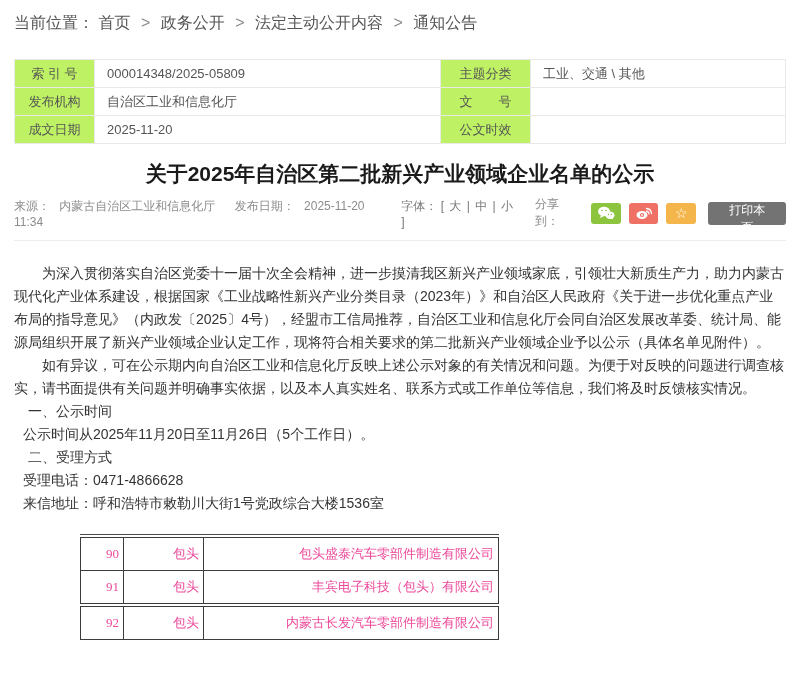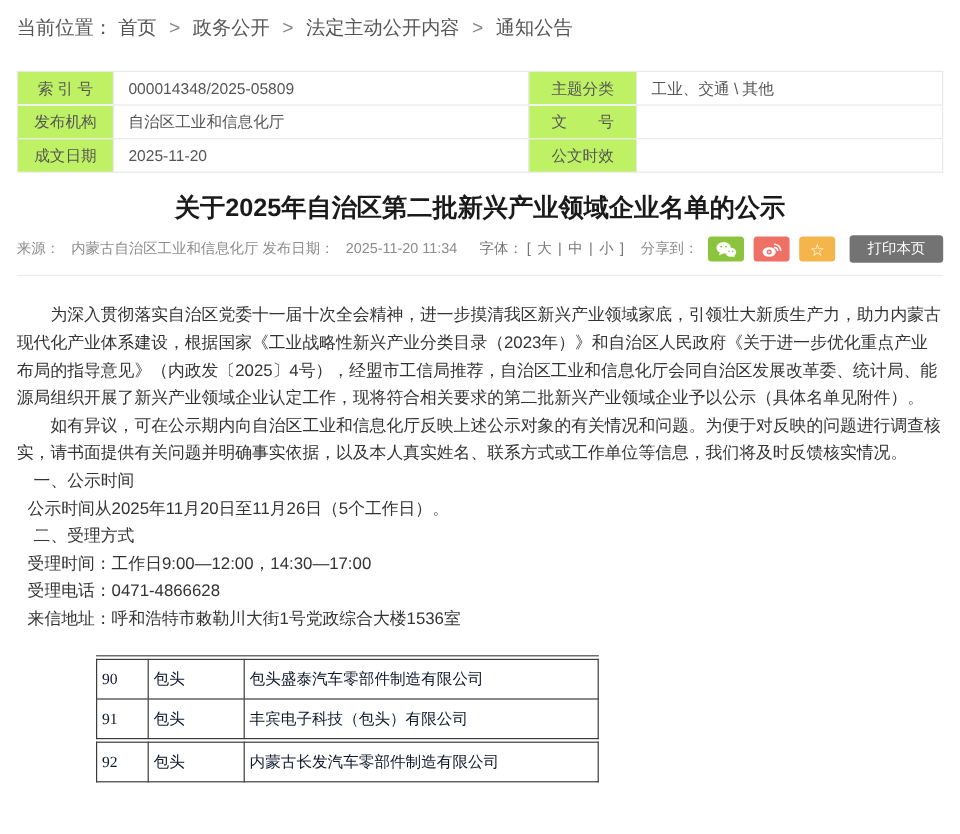--- a/index.html
+++ b/index.html
@@ -41,21 +41,21 @@
   
   .attachment{margin-top:22px;font-size:14px;color:#333;}
   .attachment .file-link{color:#333;cursor:pointer;text-decoration:none;}
 
   
   .doc-preview{margin-top:19px;margin-left:66px;width:419px;font-family:"Liberation Serif","DejaVu Serif",serif;}
   .cut-line{border-top:1px solid #4a4a4a;margin-bottom:2px;}
   .doc-tbl{width:100%;border-collapse:collapse;table-layout:fixed;}
   .doc-tbl + .doc-tbl-wrap{margin-top:2px;}
   .doc-tbl-wrap{margin-top:2px;}
-  .doc-tbl td{border:1px solid #3c3c3c;height:32px;text-align:left;font-size:13px;color:#0f172a;padding:0 4px;overflow:hidden;white-space:nowrap;}
+  .doc-tbl td{border:1px solid #3c3c3c;height:32px;text-align:right;font-size:13px;color:#ec4899;padding:0 4px;overflow:hidden;white-space:nowrap;}
 </style>
 </head>
 <body>
 
 <div class="page">
 
   <div class="breadcrumb">
     <span>当前位置：</span>
     <a class="crumb">首页</a>
     <span class="sep">&gt;</span>
@@ -93,21 +93,21 @@
       <td></td>
     </tr>
   </tbody>
     </table>
 
   <h1 class="doc-title">关于2025年自治区第二批新兴产业领域企业名单的公示</h1>
 
   <div class="meta-row">
     <div class="meta-left">
       <span>来源：</span>
-      <span style="margin-right:0;">内蒙古自治区工业和信息化厅</span>
+      <span style="margin-right:16px;">内蒙古自治区工业和信息化厅</span>
       <span>发布日期：</span>
       <span>2025-11-20 11:34</span>
     </div>
     <div class="meta-right">
       <span class="font-ctrl">
         <span>字体：</span>
         <span>[</span>
         <span class="fsz">大</span>
         <span>|</span>
         <span class="fsz">中</span>
@@ -147,21 +147,20 @@
       <button class="print-btn" style="background:#737373">打印本页</button>
     </div>
   </div>
 
   <div class="article">
     <p class="p-indent">为深入贯彻落实自治区党委十一届十次全会精神，进一步摸清我区新兴产业领域家底，引领壮大新质生产力，助力内蒙古现代化产业体系建设，根据国家《工业战略性新兴产业分类目录（2023年）》和自治区人民政府《关于进一步优化重点产业布局的指导意见》（内政发〔2025〕4号），经盟市工信局推荐，自治区工业和信息化厅会同自治区发展改革委、统计局、能源局组织开展了新兴产业领域企业认定工作，现将符合相关要求的第二批新兴产业领域企业予以公示（具体名单见附件）。</p>
     <p class="p-indent">如有异议，可在公示期内向自治区工业和信息化厅反映上述公示对象的有关情况和问题。为便于对反映的问题进行调查核实，请书面提供有关问题并明确事实依据，以及本人真实姓名、联系方式或工作单位等信息，我们将及时反馈核实情况。</p>
     <p class="p-head">一、公示时间</p>
     <p class="p-item">公示时间从2025年11月20日至11月26日（5个工作日）。</p>
     <p class="p-head">二、受理方式</p>
-    <p class="p-item">受理时间：工作日9:00—12:00，14:30—17:00</p>
     <p class="p-item">受理电话：0471-4866628</p>
     <p class="p-item">来信地址：呼和浩特市敕勒川大街1号党政综合大楼1536室</p>
   </div>
 
 
   <div class="doc-preview">
     <div class="cut-line"></div>
     <table class="doc-tbl">
       <colgroup>
           <col style="width:43px">

